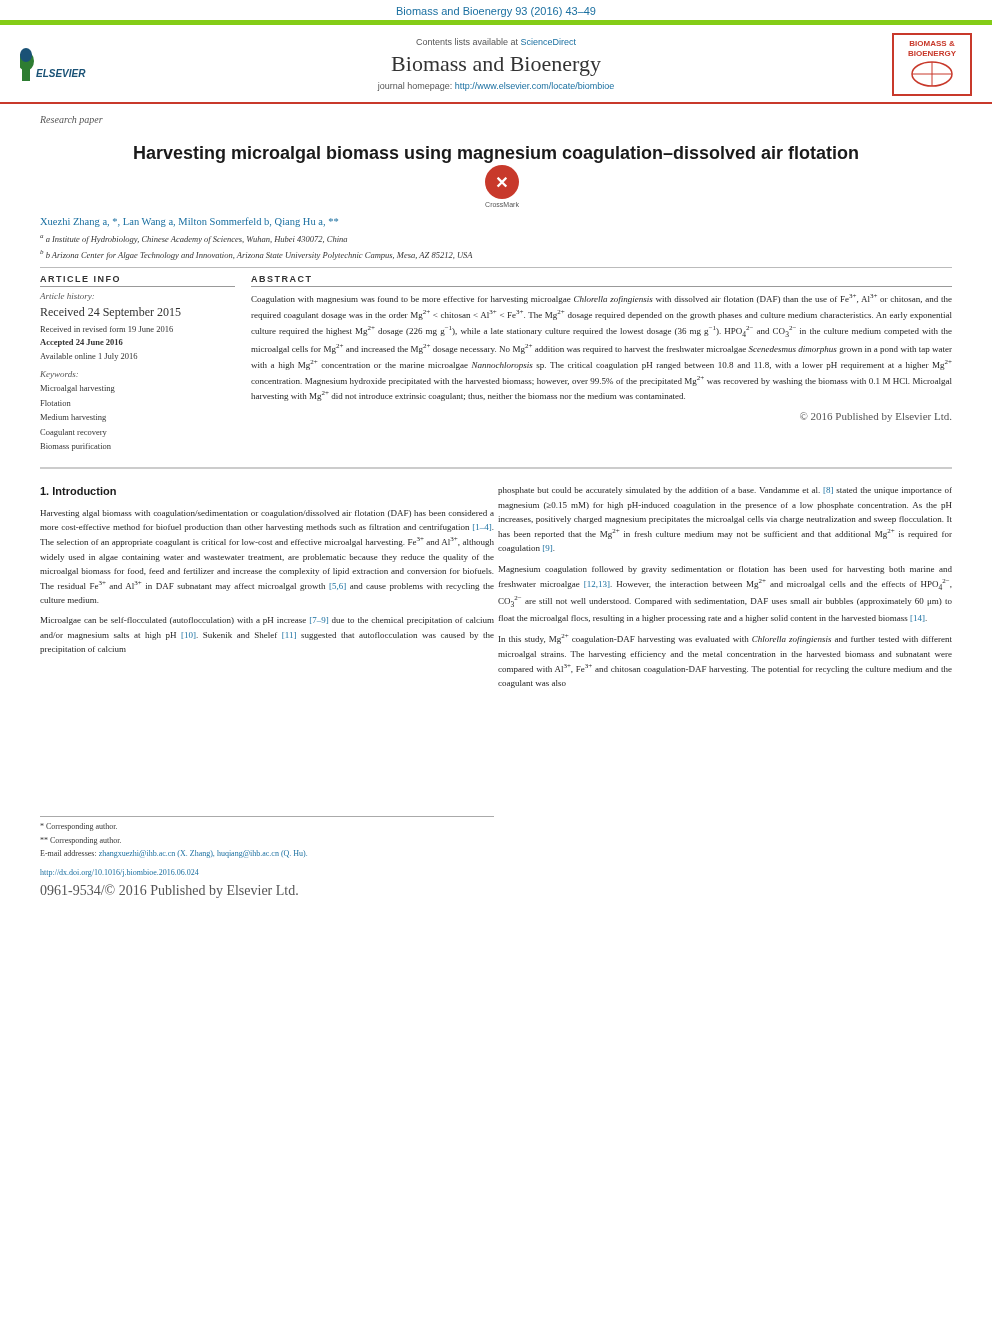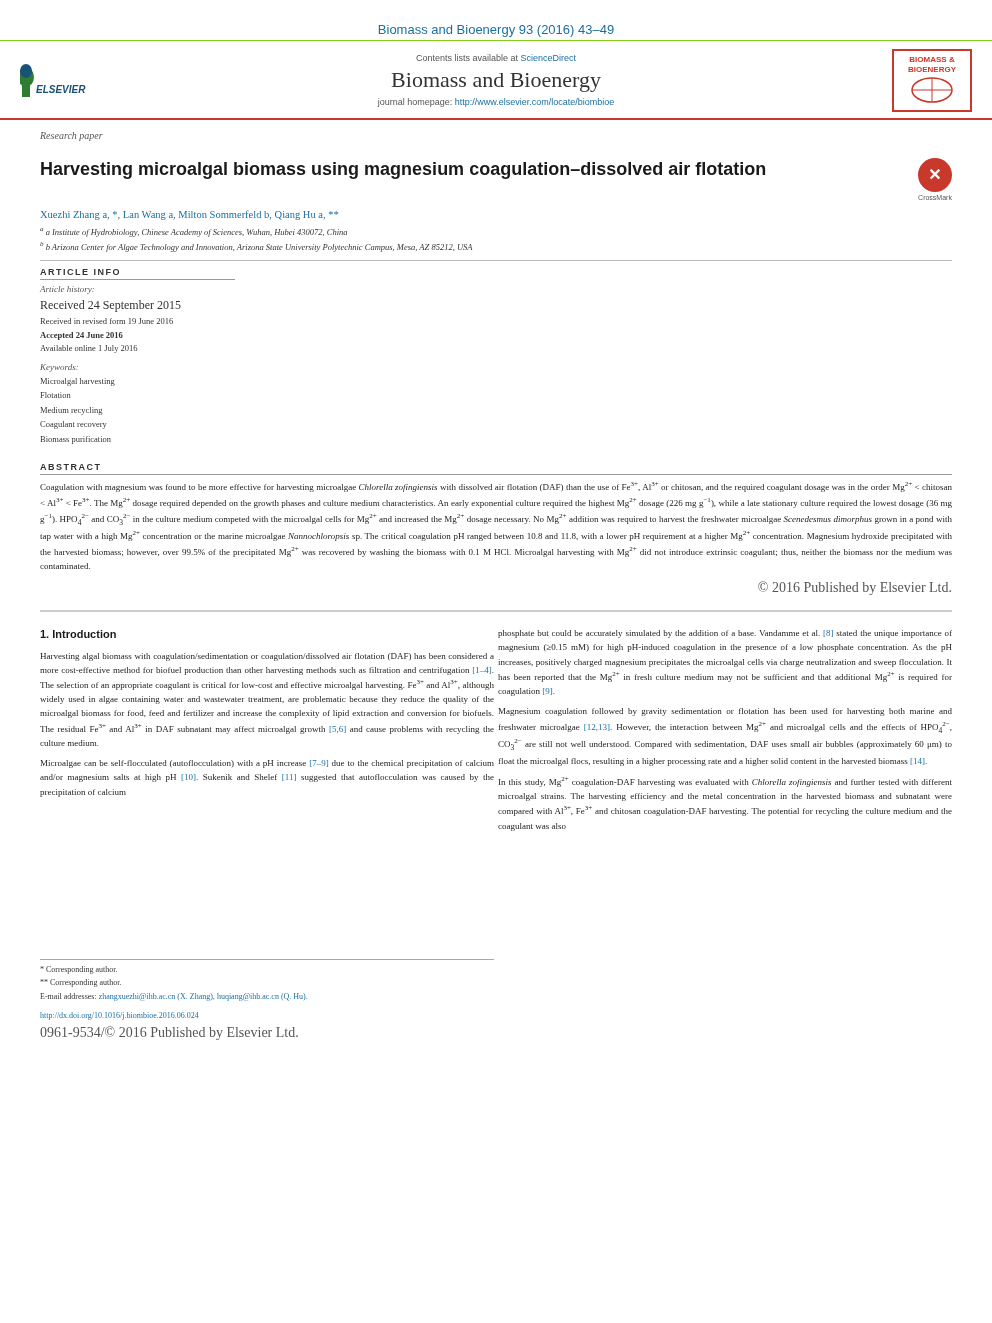--- a/index.html
+++ b/index.html
@@ -12,21 +12,21 @@
       min-height: 1323px;
     }
     sup {
       font-size: 7px;
     }
     .ref { color: #1a6fa0; }
   </style>
 </head>
 <body>
 
-<div style="text-align:center; font-size:13px; color:#1a6fa0; padding:22px 0 3px; border-bottom:1px solid #84cc16; font-family:Arial,sans-serif;">
+<div style="text-align:center; font-size:11px; color:#1a6fa0; padding:5px 0 3px; border-bottom:5px solid #84cc16; font-family:Arial,sans-serif;">
   <span>Biomass and Bioenergy 93 (2016) 43–49</span>
 </div>
 
 <div style="display:flex; align-items:center; justify-content:space-between; padding:8px 20px 6px; border-bottom:2px solid #c8392b;">
 
   <div style="width:80px; display:flex; flex-direction:column; align-items:flex-start;font-style:italic;">
     <svg width="70" height="38" viewBox="0 0 70 38">
 
       <rect x="0" y="0" width="70" height="38" fill="white"></rect>
 
@@ -59,71 +59,71 @@
       <line x1="10" y1="14" x2="50" y2="14" stroke="#c8392b" stroke-width="1"></line>
       <line x1="30" y1="2" x2="30" y2="26" stroke="#c8392b" stroke-width="1"></line>
     </svg>
   </div>
 </div>
 
 <div style="padding:10px 40px;">
 
   <div style="font-size:10px; font-style:italic; color:#555; margin-bottom:17px; font-family:'Times New Roman',serif;">Research paper</div>
 
-  <div style="display:flex; align-items:flex-start; justify-content:space-between; margin-bottom:8px;">
+  <div style="display:flex; align-items:center; justify-content:space-between; margin-bottom:8px;flex-direction:column;">
     <div style="font-size:18px; font-weight:bold; color:#1a1a1a; line-height:1.3; font-family:Arial,sans-serif; flex:1;">Harvesting microalgal biomass using magnesium coagulation–dissolved air flotation</div>
     <div style="margin-left:12px; text-align:center; flex-shrink:0; cursor:pointer;">
       <div style="width:34px; height:34px; border-radius:50%; background:#c8392b; color:white; font-size:16px; font-weight:bold; display:flex; align-items:center; justify-content:center; font-family:Arial,sans-serif;">✕</div>
       <div style="font-size:7px; color:#555; margin-top:2px; font-family:Arial,sans-serif;">CrossMark</div>
     </div>
   </div>
 
   <div style="font-size:10.5px; color:#1a6fa0; margin-bottom:4px; font-family:'Times New Roman',serif;">Xuezhi Zhang a, *, Lan Wang a, Milton Sommerfeld b, Qiang Hu a, **</div>
 
   <div style="font-size:8.5px; font-style:italic; color:#333; margin-bottom:6px; line-height:1.5; font-family:'Times New Roman',serif;">
     <div style="margin-bottom:1px;">
       <sup>a</sup> <span>a Institute of Hydrobiology, Chinese Academy of Sciences, Wuhan, Hubei 430072, China</span>
     </div>
     <div>
       <sup>b</sup> <span>b Arizona Center for Algae Technology and Innovation, Arizona State University Polytechnic Campus, Mesa, AZ 85212, USA</span>
     </div>
   </div>
 
   <hr style="border:none; border-top:1px solid #bbb; margin:6px 0;">
 
-  <div style="display:flex; gap:16px; margin-top:4px;flex-direction:column;">
+  <div style="display:flex; gap:16px; margin-top:4px;">
 
     <div style="width:195px; flex-shrink:0; font-family:'Times New Roman',serif;">
       <h3 style="font-size:9px; font-weight:bold; letter-spacing:1.5px; color:#333; border-bottom:1px solid #999; padding-bottom:2px; margin-bottom:4px; font-family:Arial,sans-serif;">ARTICLE INFO</h3>
       <div style="font-size:9px; font-style:italic; color:#555; margin-bottom:2px;">Article history:</div>
       <div style="font-size:12px; color:#333; line-height:1.6;">Received 24 September 2015</div>
       <div style="font-size:8.5px; color:#333; line-height:1.6;">
         <span>Received in revised form 19 June 2016</span>
       </div>
       <div style="font-size:8.5px; color:#333; line-height:1.6;font-weight:bold;">Accepted 24 June 2016</div>
       <div style="font-size:8.5px; color:#333; line-height:1.6; margin-bottom:6px;">Available online 1 July 2016</div>
 
       <div style="margin-top:6px;">
         <div style="font-size:9px; font-style:italic; color:#555; margin-bottom:2px;">Keywords:</div>
         <ul style="list-style:none; padding:0;">
           <li style="font-size:8.5px; color:#333; line-height:1.7;">Microalgal harvesting</li>
           <li style="font-size:8.5px; color:#333; line-height:1.7;">Flotation</li>
-          <li style="font-size:8.5px; color:#333; line-height:1.7;">Medium recycling</li>
+          <li style="font-size:8.5px; color:#333; line-height:1.7;">Medium harvesting</li>
           <li style="font-size:8.5px; color:#333; line-height:1.7;">Coagulant recovery</li>
           <li style="font-size:8.5px; color:#333; line-height:1.7;">Biomass purification</li>
         </ul>
       </div>
     </div>
 
     <div style="flex:1; font-family:'Times New Roman',serif;">
       <h3 style="font-size:9px; font-weight:bold; letter-spacing:1.5px; color:#333; border-bottom:1px solid #999; padding-bottom:2px; margin-bottom:4px; font-family:Arial,sans-serif;">ABSTRACT</h3>
       <div style="font-size:9px; line-height:1.55; color:#222; text-align:justify;">
         Coagulation with magnesium was found to be more effective for harvesting microalgae <em>Chlorella zofingiensis</em> with dissolved air flotation (DAF) than the use of Fe<sup>3+</sup>, Al<sup>3+</sup> or chitosan, and the required coagulant dosage was in the order Mg<sup>2+</sup> &lt; chitosan &lt; Al<sup>3+</sup> &lt; Fe<sup>3+</sup>. The Mg<sup>2+</sup> dosage required depended on the growth phases and culture medium characteristics. An early exponential culture required the highest Mg<sup>2+</sup> dosage (226 mg g<sup>−1</sup>), while a late stationary culture required the lowest dosage (36 mg g<sup>−1</sup>). HPO<sub>4</sub><sup>2−</sup> and CO<sub>3</sub><sup>2−</sup> in the culture medium competed with the microalgal cells for Mg<sup>2+</sup> and increased the Mg<sup>2+</sup> dosage necessary. No Mg<sup>2+</sup> addition was required to harvest the freshwater microalgae <em>Scenedesmus dimorphus</em> grown in a pond with tap water with a high Mg<sup>2+</sup> concentration or the marine microalgae <em>Nannochloropsis</em> sp. The critical coagulation pH ranged between 10.8 and 11.8, with a lower pH requirement at a higher Mg<sup>2+</sup> concentration. Magnesium hydroxide precipitated with the harvested biomass; however, over 99.5% of the precipitated Mg<sup>2+</sup> was recovered by washing the biomass with 0.1 M HCl. Microalgal harvesting with Mg<sup>2+</sup> did not introduce extrinsic coagulant; thus, neither the biomass nor the medium was contaminated.
       </div>
-      <div style="font-size:14px; color:#555; text-align:right; margin-top:6px;">© 2016 Published by Elsevier Ltd.</div>
+      <div style="font-size:11px; color:#555; text-align:right; margin-top:6px;">© 2016 Published by Elsevier Ltd.</div>
     </div>
   </div>
 
   <hr style="border:none; border-top:2px solid #ccc; margin:14px 0;">
 
   <div style="display:flex; gap:4px; font-family:'Times New Roman',serif; font-size:9px; line-height:1.58; color:#222;">
 
     <div style="flex:1; text-align:justify;">
       <div style="font-size:11px; font-weight:bold; margin-bottom:5px; font-family:Arial,sans-serif; color:#1a1a1a;">1. Introduction</div>
       <p>

